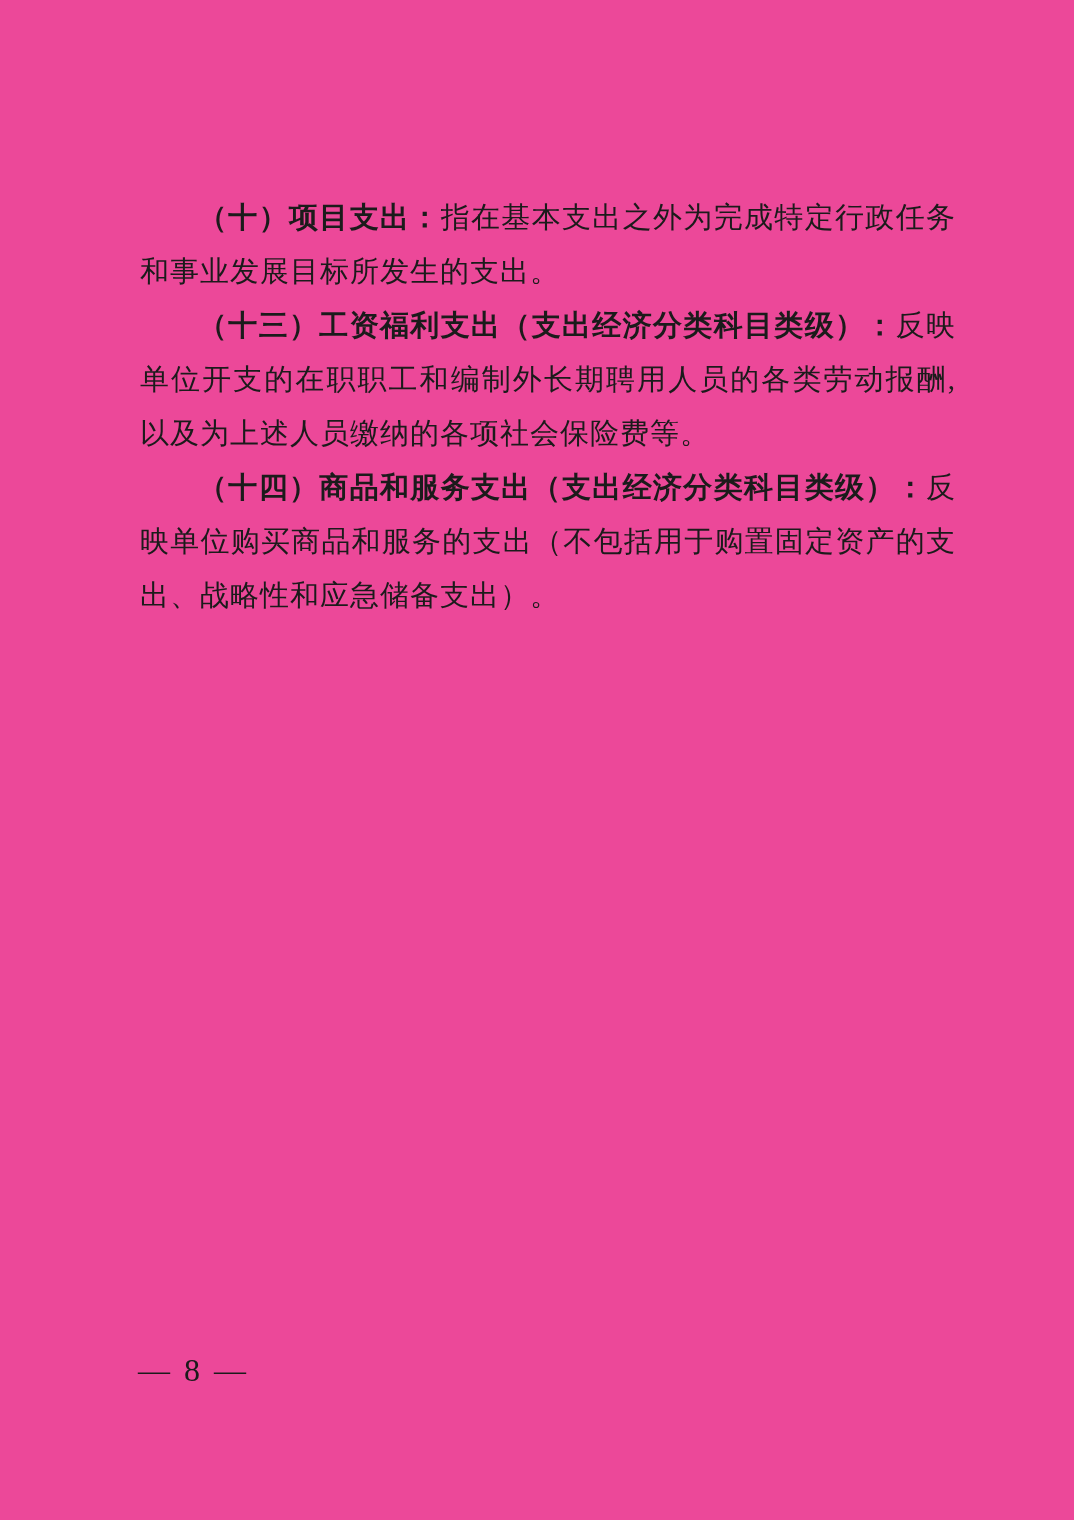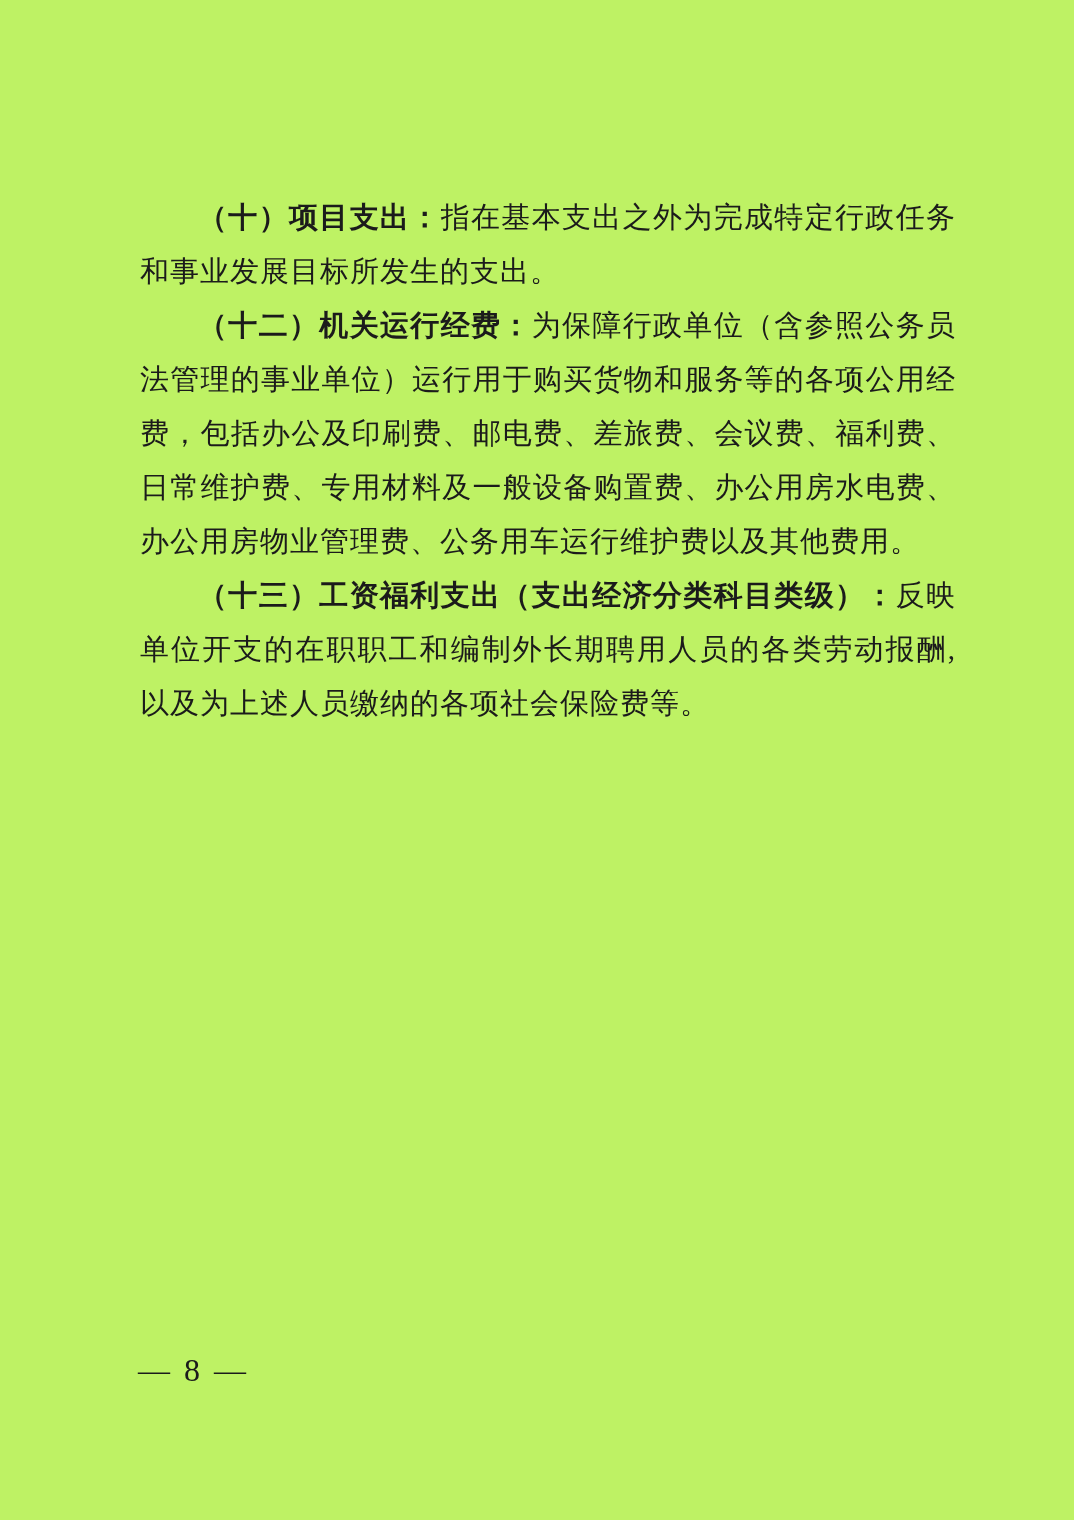--- a/index.html
+++ b/index.html
@@ -4,21 +4,21 @@
 <style>
   html, body {
     margin: 0;
     padding: 0;
     background: #ffffff;
   }
   .page {
     position: relative;
     width: 1074px;
     height: 1520px;
-    background: #bef264;
+    background: #ec4899;
     color: #1b1b1b;
     font-family: "Liberation Serif", "DejaVu Serif", serif;
     overflow: hidden;
   }
   .content {
     position: absolute;
     left: 140px;
     top: 190px;
     width: 816px;
     font-size: 29px;
@@ -47,19 +47,19 @@
     color: #1b1b1b;
     font-weight: 400;
   }
 </style>
 </head>
 <body>
 
 <div class="page">
   <div class="content">
     <p class="para"><span class="lead">（十）项目支出：</span><span class="body-text">指在基本支出之外为完成特定行政任务和事业发展目标所发生的支出。</span></p>
-    <p class="para"><span class="lead">（十二）机关运行经费：</span><span class="body-text">为保障行政单位（含参照公务员法管理的事业单位）运行用于购买货物和服务等的各项公用经费，包括办公及印刷费、邮电费、差旅费、会议费、福利费、日常维护费、专用材料及一般设备购置费、办公用房水电费、办公用房物业管理费、公务用车运行维护费以及其他费用。</span></p>
     <p class="para"><span class="lead">（十三）工资福利支出（支出经济分类科目类级）：</span><span class="body-text">反映单位开支的在职职工和编制外长期聘用人员的各类劳动报酬,以及为上述人员缴纳的各项社会保险费等。</span></p>
+    <p class="para"><span class="lead">（十四）商品和服务支出（支出经济分类科目类级）：</span><span class="body-text">反映单位购买商品和服务的支出（不包括用于购置固定资产的支出、战略性和应急储备支出）。</span></p>
   </div>
   <div class="footer">
     <span>— 8 —</span>
   </div>
 </div>
 
 </body></html>

